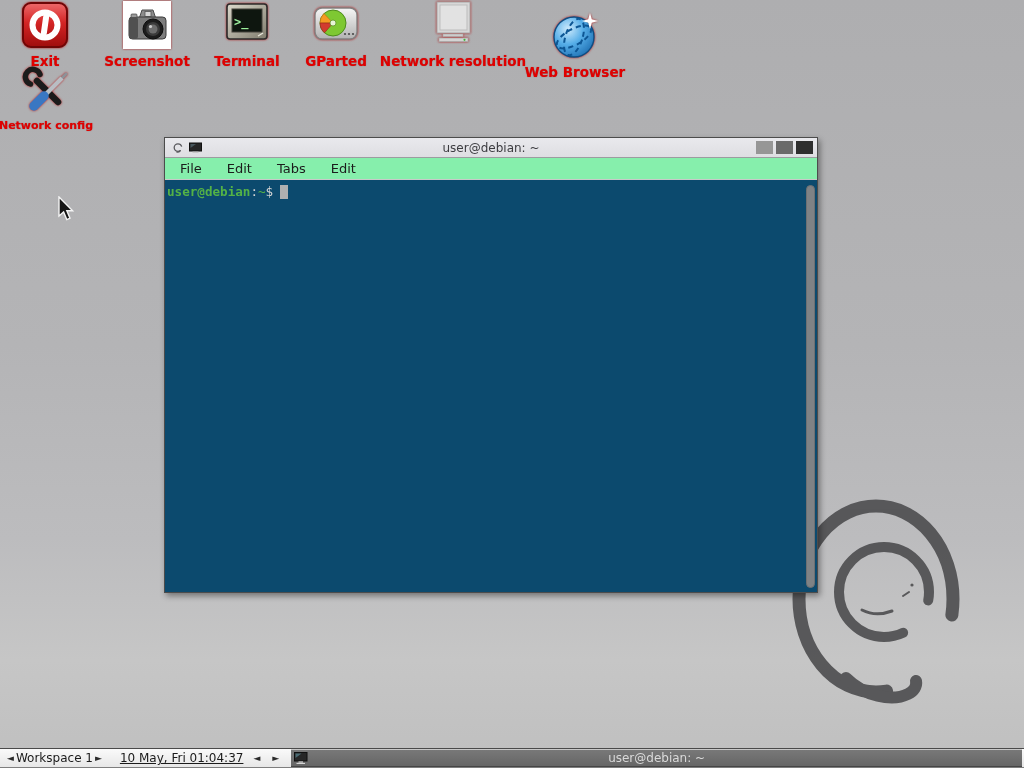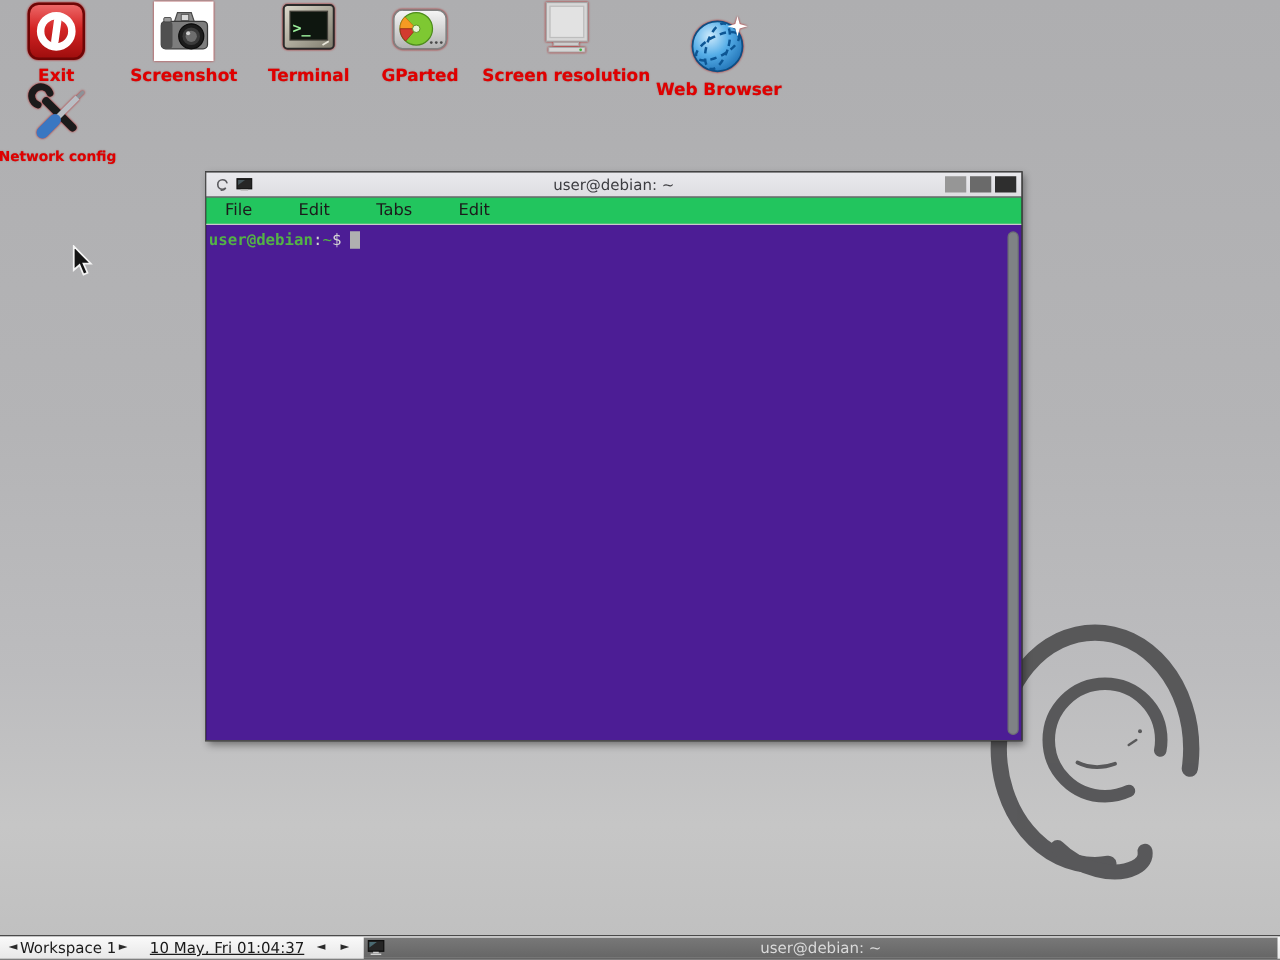--- a/index.html
+++ b/index.html
@@ -41,27 +41,27 @@
     position:absolute; left:0; right:0; text-align:center;
     font-size:12px; color:#3c3c40; pointer-events:none;
   }
   .tb-buttons { margin-left:auto; display:flex; gap:3px; align-items:center; z-index:2; }
   .tb-btn { width:17px; height:13px; }
   .tb-btn.min { background:#969696; }
   .tb-btn.max { background:#6a6a6a; }
   .tb-btn.close { background:#2e2e2e; }
 
   #menubar {
-    height:22px; flex:0 0 22px; background:#22c55e; border-bottom:1px solid #c9c9c9;
-    display:flex; align-items:center; gap:29px; padding-left:11px;
+    height:22px; flex:0 0 22px; background:#86efac; border-bottom:1px solid #c9c9c9;
+    display:flex; align-items:center; gap:17px; padding-left:11px;
     font-size:13px; color:#1c1c1c;
   }
   #menubar .menu-item { padding:1px 4px; }
 
-  #term { position:relative; flex:1; background:#4c1d95; overflow:hidden; padding:4px 14px 0 2px; }
+  #term { position:relative; flex:1; background:#0c4a6e; overflow:hidden; padding:4px 14px 0 2px; }
   #prompt-line { font-family:"DejaVu Sans Mono","Liberation Mono",monospace;
                  font-size:12.6px; line-height:15px; white-space:pre; }
   .pr-user { color:#54b246; font-weight:bold; }
   .pr-path { color:#54b246; }
   .pr-plain { color:#d4d4d4; }
   #cursor { display:inline-block; width:8px; height:14px; background:#b0b0b0;
             vertical-align:text-bottom; margin-left:7px; }
   #scrollbar { position:absolute; right:2px; top:5px; bottom:4px; width:9px;
                background:#7f8285; border:1px solid #6d7073; border-radius:5px; }
 
@@ -174,21 +174,21 @@
 </div>
 
 <div class="shortcut" style="left:378px; top:1px; width:150px;">
   <svg class="icon" viewBox="0 0 48 48">
     <rect x="8" y="1" width="33" height="31" fill="#d7d7d7" stroke="#a6a6a6"></rect>
     <rect x="11" y="4" width="27" height="25" fill="#e2e2e2" stroke="#bdbdbd"></rect>
     <rect x="14" y="33" width="20" height="2.6" fill="#cdcdcd" stroke="#ababab" stroke-width="0.7"></rect>
     <rect x="10" y="37" width="29" height="3.6" fill="#d4d4d4" stroke="#a9a9a9" stroke-width="0.8"></rect>
     <circle cx="35.5" cy="38.8" r="1.1" fill="#3db53d"></circle>
   </svg>
-  <span class="label">Screen resolution</span>
+  <span class="label">Network resolution</span>
 </div>
 
 <div class="shortcut" style="left:500px; top:12px;">
   <svg class="icon" viewBox="0 0 48 48">
     <defs>
       <radialGradient id="blug" cx="0.35" cy="0.3" r="0.85">
         <stop offset="0" stop-color="#cdeafc"></stop>
           <stop offset="0.45" stop-color="#56aee8"></stop>
           <stop offset="1" stop-color="#1566ab"></stop>
       </radialGradient>

